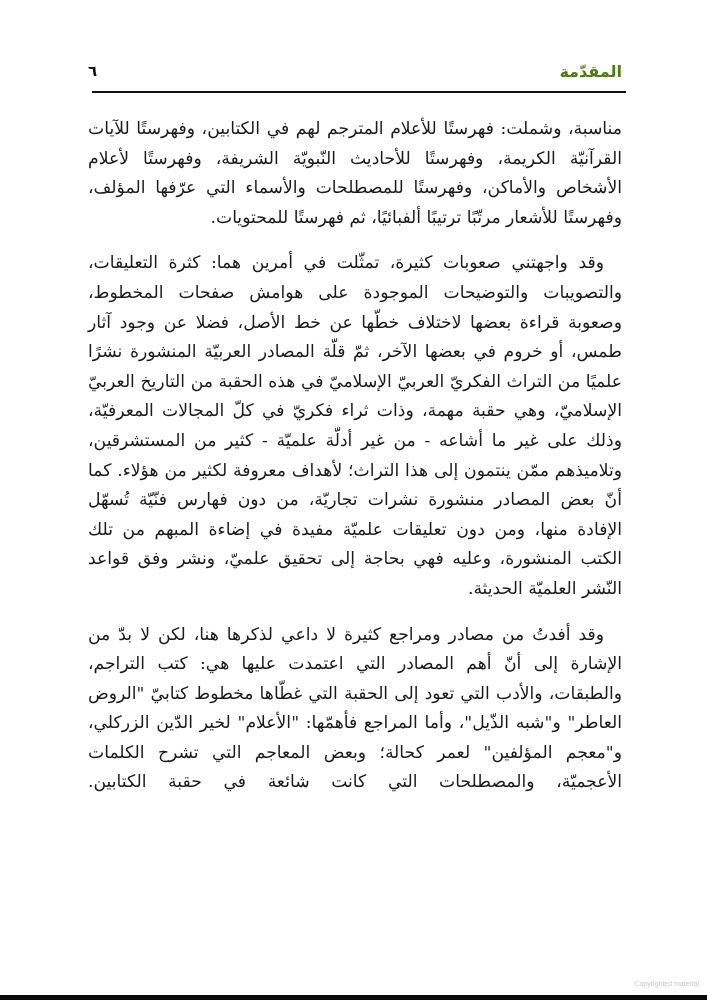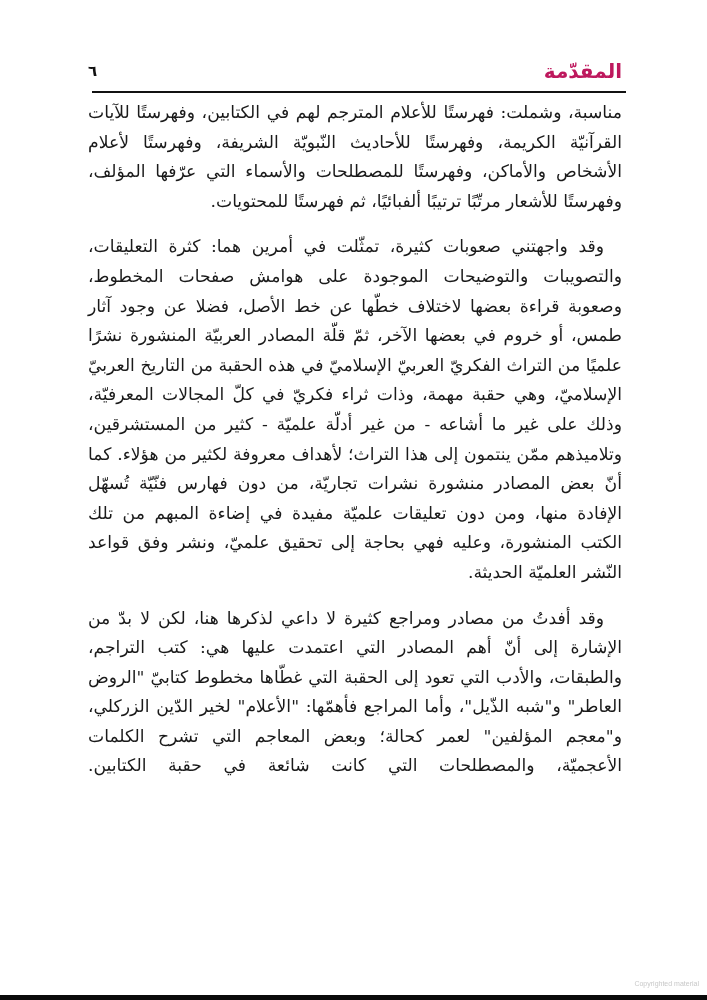--- a/index.html
+++ b/index.html
@@ -29,40 +29,40 @@
       left: 0;
       right: 0;
       height: 26px;
       display: flex;
       justify-content: space-between;
       align-items: center;
     }
     .header-title {
       font-family: "DejaVu Sans", "Liberation Sans", sans-serif;
       font-weight: bold;
-      font-size: 20px;
-      color: #be185d;
+      font-size: 16px;
+      color: #4d7c0f;
     }
     .page-number {
       font-family: "DejaVu Sans", "Liberation Sans", sans-serif;
       font-weight: bold;
       font-size: 15px;
       color: #111;
     }
     .header-rule {
       position: absolute;
       top: 91px;
       left: 4px;
       right: -4px;
       height: 2px;
       background: #111;
     }
     .body-text {
       position: absolute;
-      top: 98px;
+      top: 114px;
       left: 0;
       right: 0;
       font-family: "DejaVu Serif", "Liberation Serif", serif;
       font-size: 17.2px;
       line-height: 29.6px;
       text-align: justify;
       text-align-last: right;
     }
     .para {
       margin: 0 0 16px 0;

